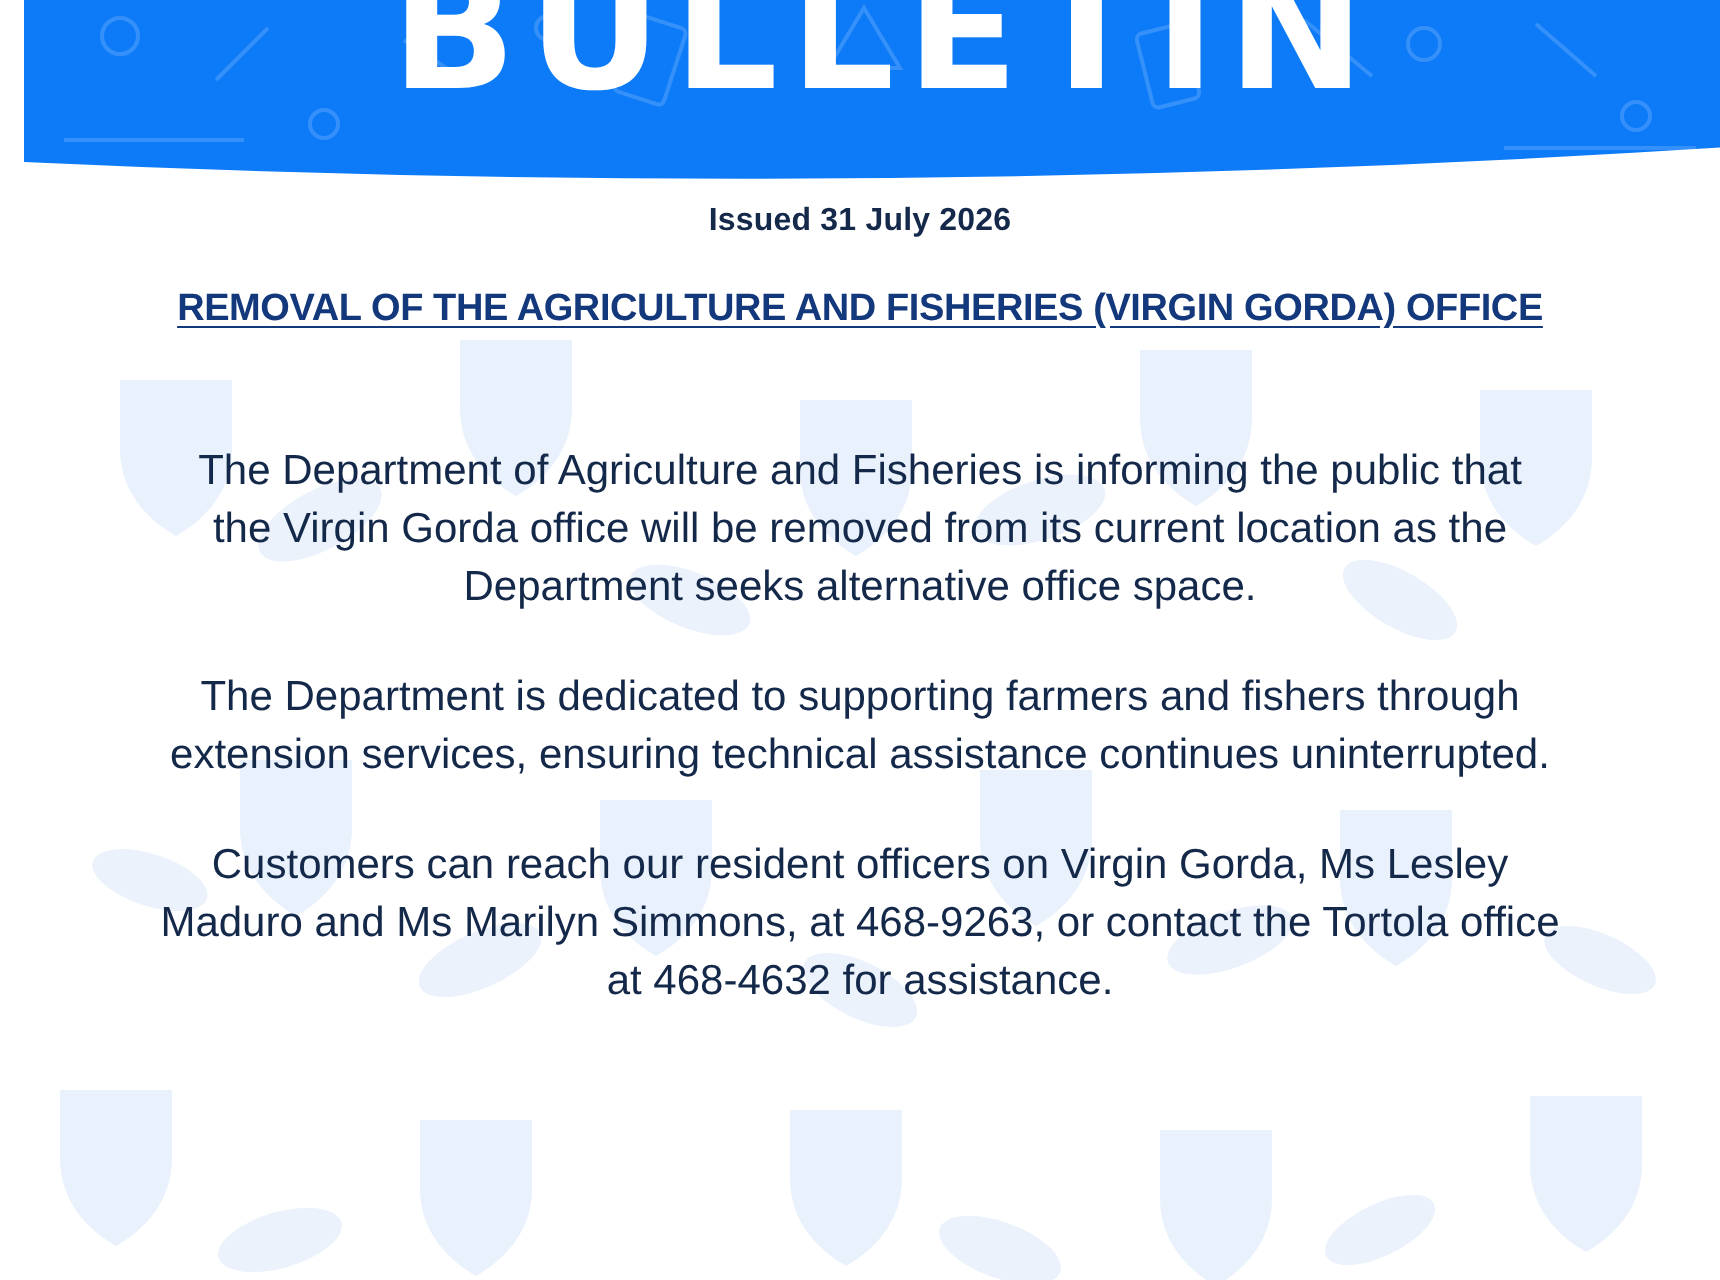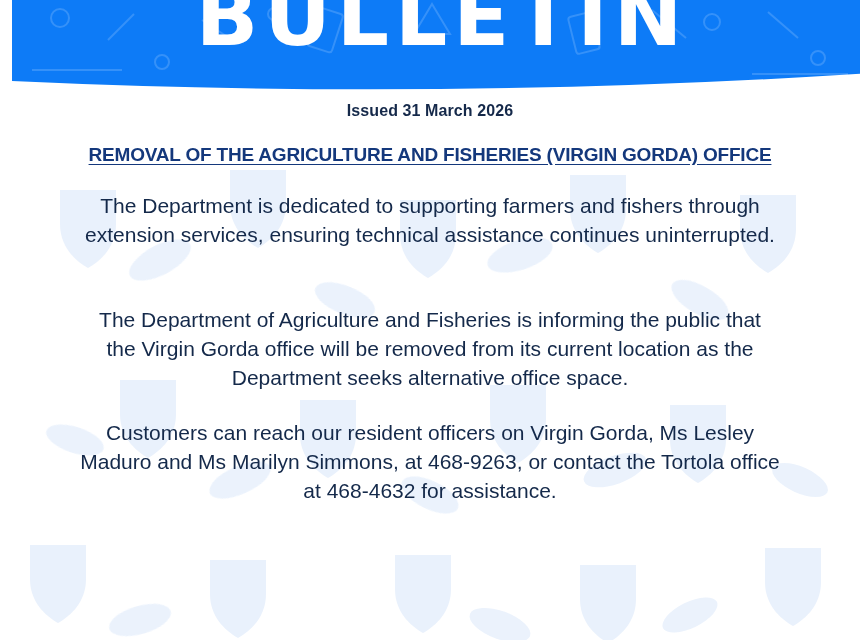--- a/index.html
+++ b/index.html
@@ -176,20 +176,20 @@
         <path d="M420 4 l18 30 -36 0 z"></path>
       </g>
     </svg>
     <div class="banner-title">BULLETIN</div>
     <svg class="banner-curve" viewBox="0 0 860 26" preserveAspectRatio="none">
       <path d="M0 26 L0 14 Q430 34 860 6 L860 26 Z" fill="#ffffff"></path>
     </svg>
   </div>
 
   <div class="content">
-    <div class="issued">Issued 31 March 2026</div>
+    <div class="issued">Issued 31 July 2026</div>
     <div class="headline">REMOVAL OF THE AGRICULTURE AND FISHERIES (VIRGIN GORDA) OFFICE </div>
+    <div class="para p1">The Department of Agriculture and Fisheries is informing the public that the Virgin Gorda office will be removed from its current location as the Department seeks alternative office space.</div>
     <div class="para p2">The Department is dedicated to supporting farmers and fishers through extension services, ensuring technical assistance continues uninterrupted.</div>
-    <div class="para p1">The Department of Agriculture and Fisheries is informing the public that the Virgin Gorda office will be removed from its current location as the Department seeks alternative office space.</div>
     <div class="para p3">Customers can reach our resident officers on Virgin Gorda, Ms Lesley Maduro and Ms Marilyn Simmons, at 468-9263, or contact the Tortola office at 468-4632 for assistance.</div>
   </div>
 
 </div>
 
 </body></html>

